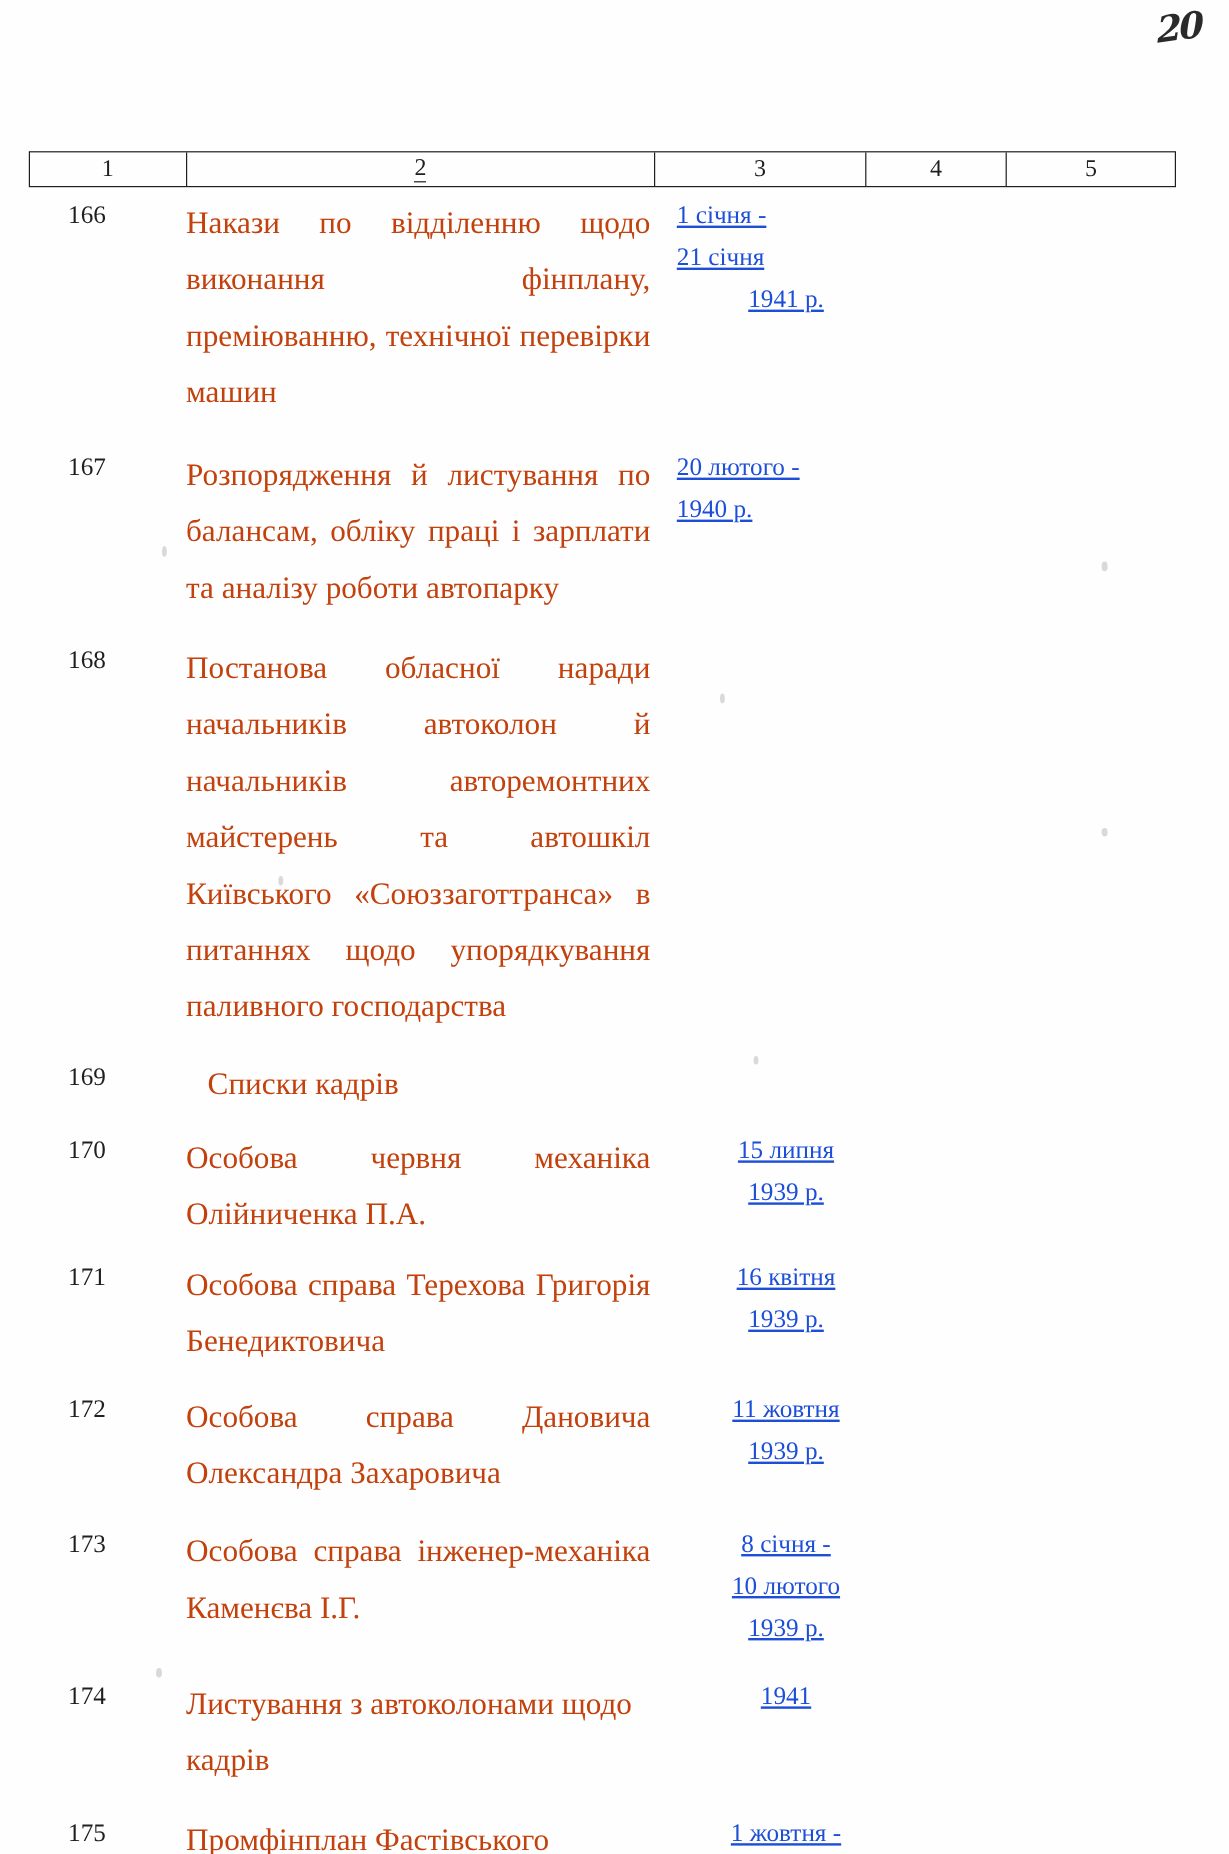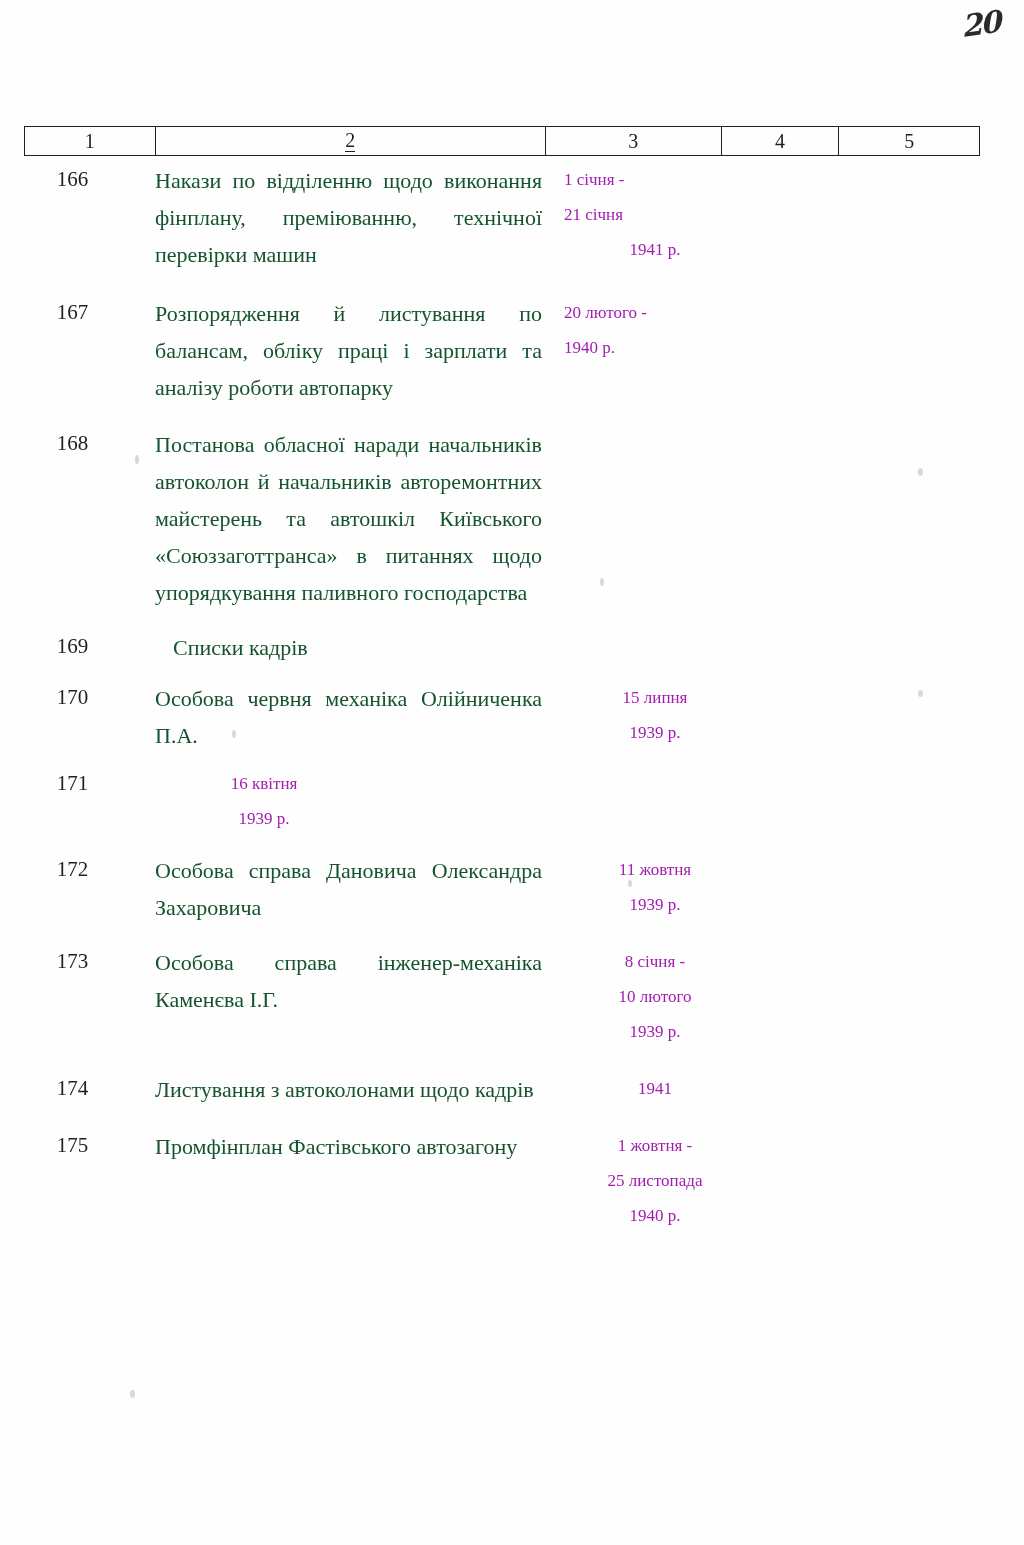--- a/index.html
+++ b/index.html
@@ -87,40 +87,41 @@
     text-align: center;
     font-size: 21px;
     line-height: 35px;
     padding-right: 10px;
     box-sizing: border-box;
     color: #1f1f1f;
   }
   .row .title {
     width: 391px;
     flex: 0 0 391px;
-    font-size: 22px;
-    line-height: 37px;
+    font-size: 26px;
+    line-height: 47px;
     text-align: justify;
     text-align-last: left;
-    color: #14532d;
+    color: #c2410c;
     padding-right: 4px;
     box-sizing: border-box;
     hyphens: none;
   }
   .row .title.nojust {
     text-align: left;
   }
   .row .dates {
     width: 200px;
     flex: 0 0 200px;
-    font-size: 17px;
+    font-size: 21px;
     line-height: 35px;
-    color: #a21caf;
+    color: #1d4ed8;
     padding-left: 18px;
     box-sizing: border-box;
+    text-decoration: underline;
   }
   .row .dates .dline { display: block; white-space: nowrap; }
   .row .dates.center .dline { text-align: center; }
   .row .dates.leftfirst .dline:nth-child(1),
   .row .dates.leftfirst .dline:nth-child(2) { text-align: left; }
   .row .dates.leftfirst .dline:nth-child(3) { text-align: center; }
   .row .pad4 { width: 118px; flex: 0 0 118px; }
   .row .pad5 { width: 140px; flex: 0 0 140px; }
 
   
@@ -197,20 +198,21 @@
         <div class="title">Особова червня механіка Олійниченка П.А.</div>
         <div class="dates center">
           <span class="dline">15 липня</span>
           <span class="dline">1939 р.</span>
         </div>
         <div class="pad4"></div>
         <div class="pad5"></div>
       </div>
       <div class="row" style="margin-bottom: 16px;">
         <div class="num">171</div>
+        <div class="title">Особова справа Терехова Григорія Бенедиктовича</div>
         <div class="dates center">
           <span class="dline">16 квітня</span>
           <span class="dline">1939 р.</span>
         </div>
         <div class="pad4"></div>
         <div class="pad5"></div>
       </div>
       <div class="row" style="margin-bottom: 18px;">
         <div class="num">172</div>
         <div class="title">Особова справа Дановича Олександра Захаровича</div>

